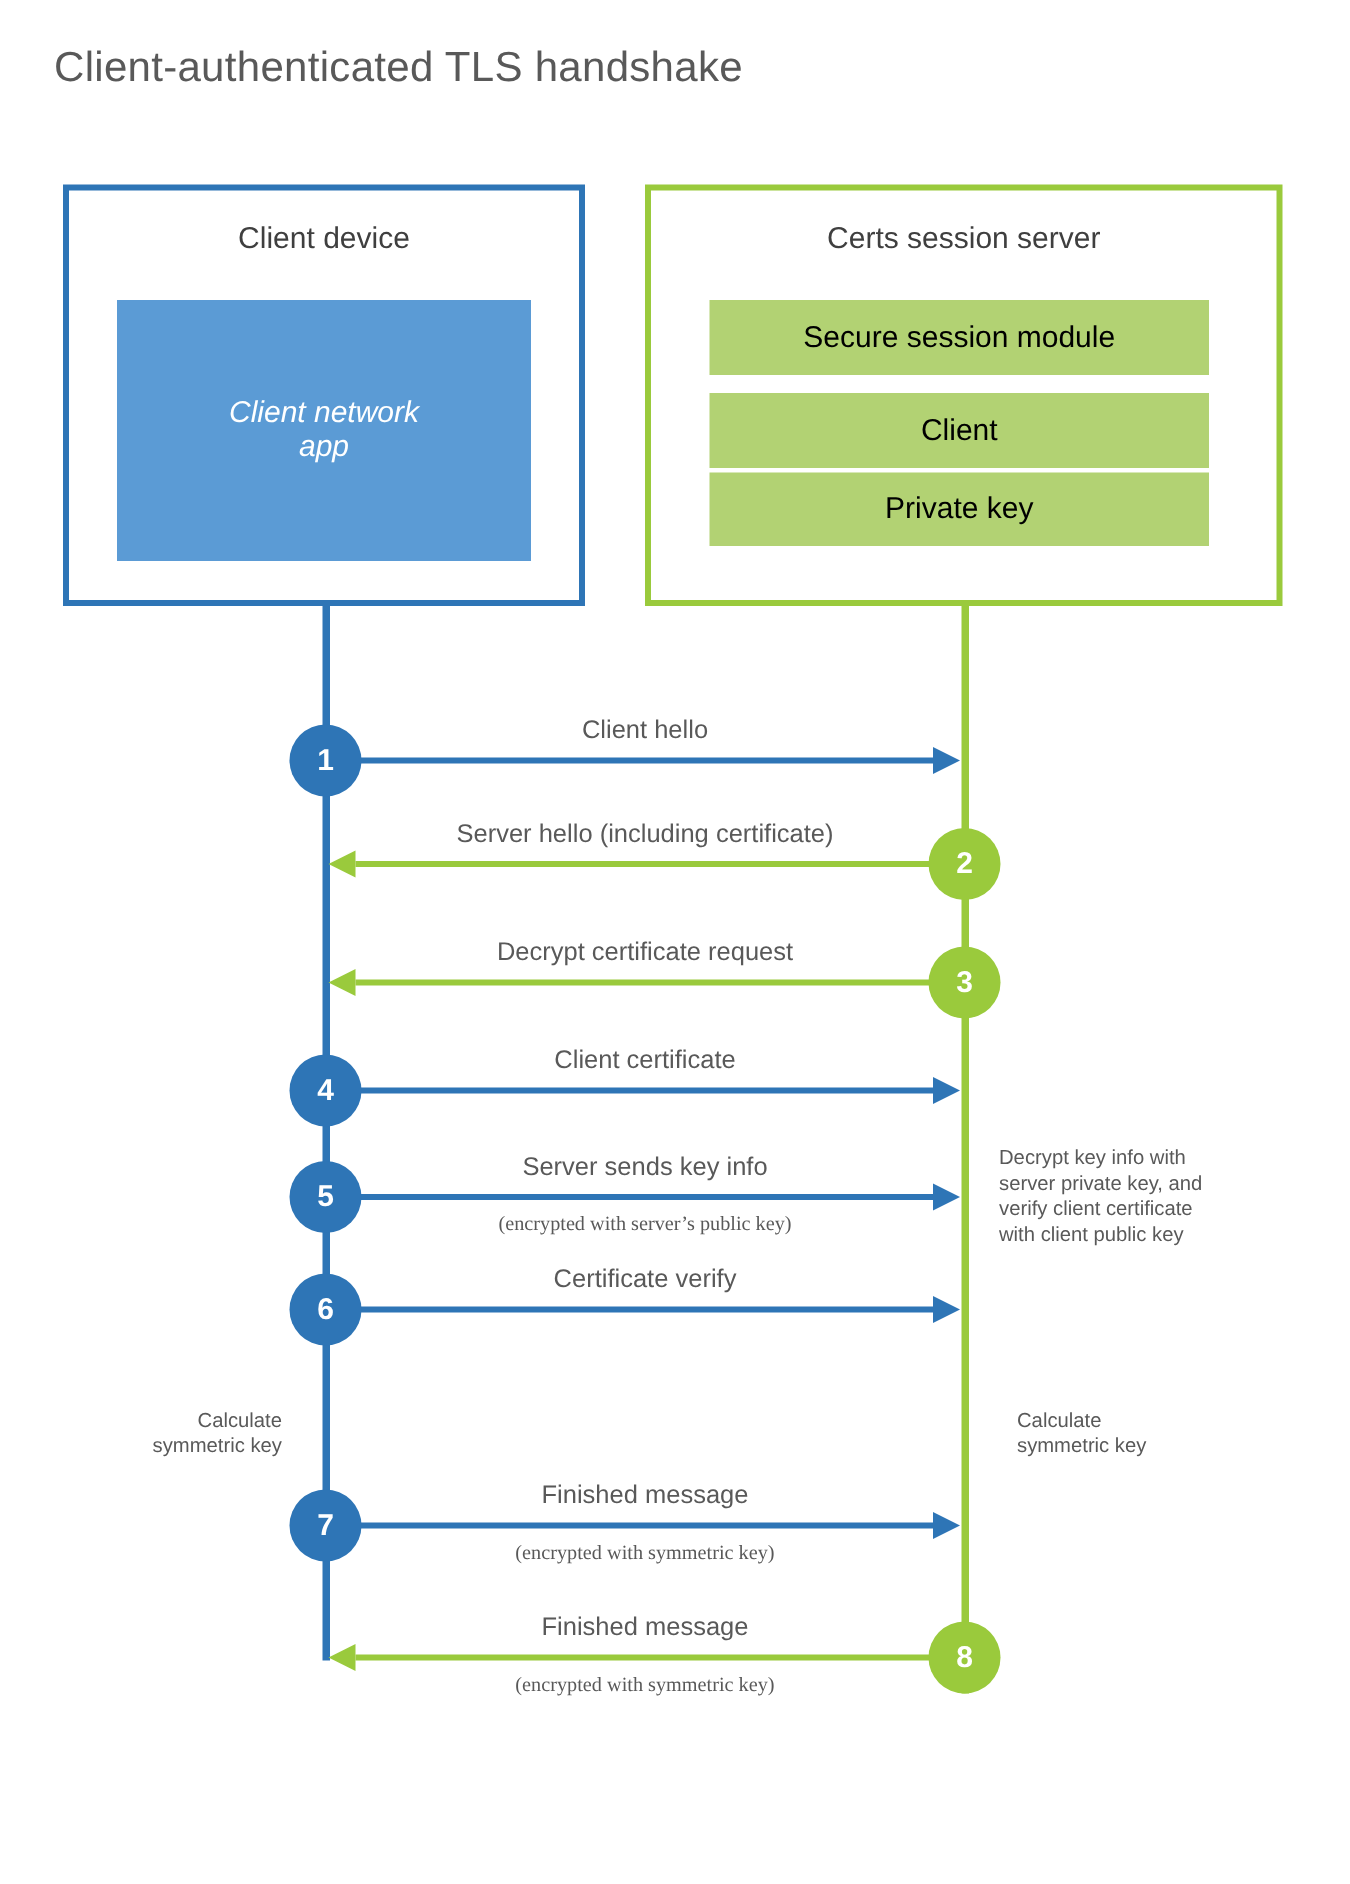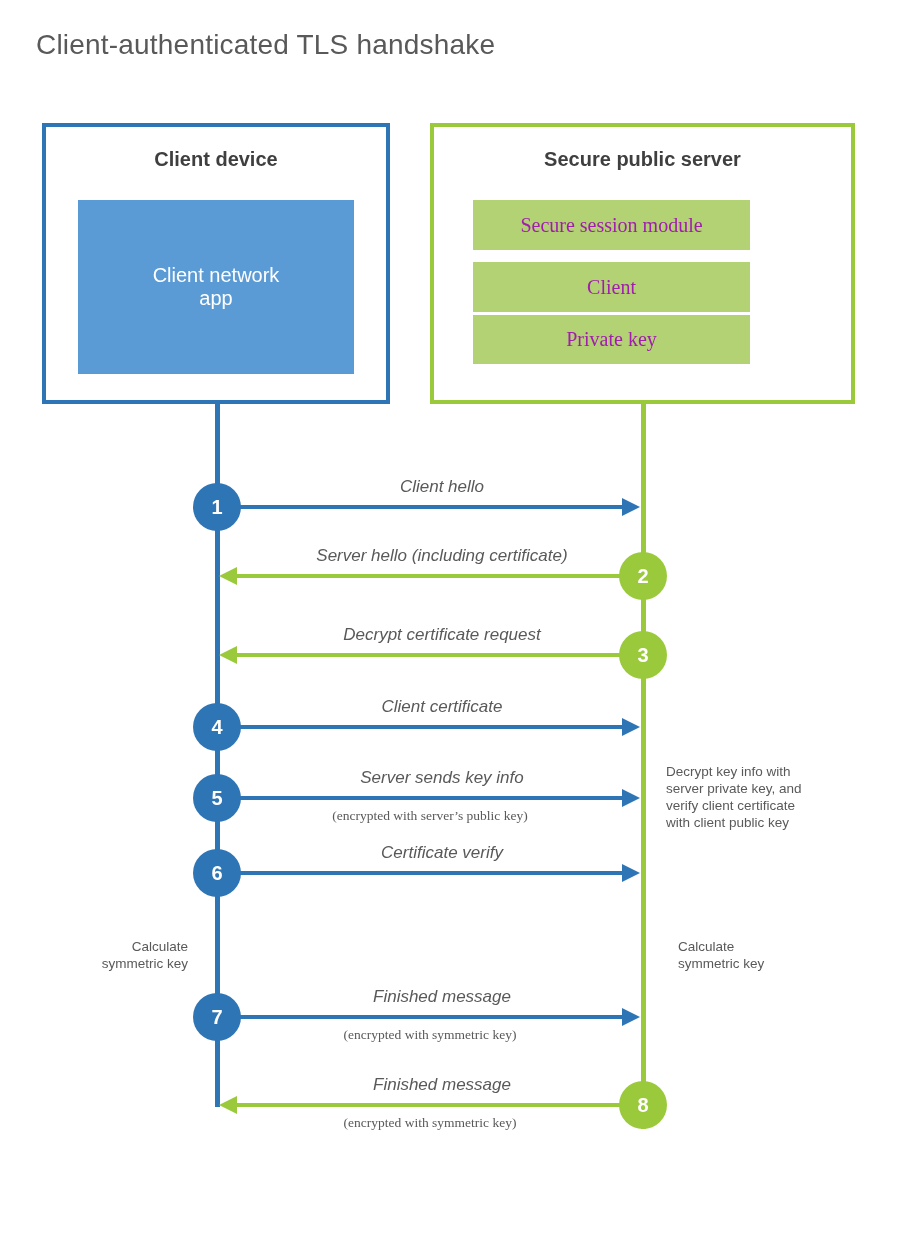--- a/index.html
+++ b/index.html
@@ -8,29 +8,29 @@
     font-family:"Liberation Sans","DejaVu Sans",sans-serif;overflow:hidden;
   }
   .page-title{
     position:absolute;left:36px;top:29px;font-size:28px;font-weight:300;
     color:var(--text,#595959);letter-spacing:0.2px;
   }
   
   .actor-box{position:absolute;top:123px;height:281px;background:#fff;box-sizing:border-box;z-index:2;}
   .client-box{left:42px;width:348px;border:4px solid var(--blue,#2e75b6);}
   .server-box{left:430px;width:425px;border:4px solid var(--green,#9aca3c);}
-  .box-title{margin-top:21px;text-align:center;font-size:20px;font-weight:bold;color:var(--heading,#3f3f3f);}
+  .box-title{margin-top:21px;text-align:center;font-size:20px;font-weight:normal;color:var(--heading,#3f3f3f);}
   .inner-app{
     position:absolute;left:32px;top:73px;width:276px;height:174px;
     background:var(--blue-fill,#5b9bd5);color:#fff;font-size:20px;
-    display:flex;align-items:center;justify-content:center;text-align:center;white-space:pre-line;
+    display:flex;align-items:center;justify-content:center;text-align:center;white-space:pre-line;font-style:italic;
   }
   .bar{
-    position:absolute;left:39px;width:277px;height:50px;background:var(--green-fill,#b2d273);
-    color:#a21caf;font-size:20px;display:flex;align-items:center;justify-content:center;font-family:Liberation Serif, serif;
+    position:absolute;left:39px;width:333px;height:50px;background:var(--green-fill,#b2d273);
+    color:#000000;font-size:20px;display:flex;align-items:center;justify-content:center;
   }
   .b1{top:73px}.b2{top:135px}.b3{top:188px;height:49px}
   
   .lifeline{position:absolute;width:5px;z-index:1;}
   .client-lifeline{left:215px;top:402px;height:705px;background:var(--blue,#2e75b6);}
   .server-lifeline{left:641px;top:402px;height:727px;background:var(--green,#9aca3c);}
   
   .circle{
     position:absolute;width:48px;height:48px;border-radius:50%;color:#fff;
     font-size:20px;font-weight:bold;display:flex;align-items:center;justify-content:center;z-index:3;
@@ -46,21 +46,21 @@
   .head-l{border-right:18px solid var(--green,#9aca3c);}
   .l1{left:217px;top:505px;width:407px}.h1{left:622px;top:498px}
   .l2{left:237px;top:574px;width:406px}.h2{left:219px;top:567px}
   .l3{left:237px;top:653px;width:406px}.h3{left:219px;top:646px}
   .l4{left:217px;top:725px;width:407px}.h4{left:622px;top:718px}
   .l5{left:217px;top:796px;width:407px}.h5{left:622px;top:789px}
   .l6{left:217px;top:871px;width:407px}.h6{left:622px;top:864px}
   .l7{left:217px;top:1015px;width:407px}.h7{left:622px;top:1008px}
   .l8{left:237px;top:1103px;width:406px}.h8{left:219px;top:1096px}
   
-  .msg{position:absolute;left:252px;width:380px;text-align:center;font-size:17px;color:var(--text,#595959);z-index:4;font-style:italic;}
+  .msg{position:absolute;left:240px;width:380px;text-align:center;font-size:17px;color:var(--text,#595959);z-index:4;}
   .t1{top:477px}.t2{top:546px}.t3{top:625px}.t4{top:697px}.t5{top:768px}.t6{top:843px}.t7{top:987px}.t8{top:1075px}
   .sub{position:absolute;left:240px;width:380px;text-align:center;font-size:13.5px;color:var(--text,#595959);z-index:4;font-family:Liberation Serif, serif;}
   .u5{top:808px}.u6{top:883px}.u7{top:1027px}.u8{top:1115px}
   
   .note{position:absolute;font-size:13.5px;line-height:17px;color:var(--text,#595959);white-space:pre-line;z-index:4;}
   .note-decrypt{left:666px;top:763px;width:180px;text-align:left;}
   .calc-left{left:40px;top:938px;width:148px;text-align:right;}
   .calc-right{left:678px;top:938px;width:150px;text-align:left;}
 </style>
 </head>
@@ -70,21 +70,21 @@
 
   <div class="page-title">Client-authenticated TLS handshake</div>
 
   <div class="actor-box client-box">
     <div class="box-title">Client device</div>
     <div class="inner-app">Client network
 app</div>
   </div>
 
   <div class="actor-box server-box">
-    <div class="box-title">Secure public server</div>
+    <div class="box-title">Certs session server</div>
     <div class="bar b1">Secure session module</div>
     <div class="bar b2">Client</div>
     <div class="bar b3">Private key</div>
   </div>
 
   <div class="lifeline client-lifeline"></div>
   <div class="lifeline server-lifeline"></div>
 
   <div class="circle blue-c c1">1</div>
   <div class="aline blue-l l1"></div>

